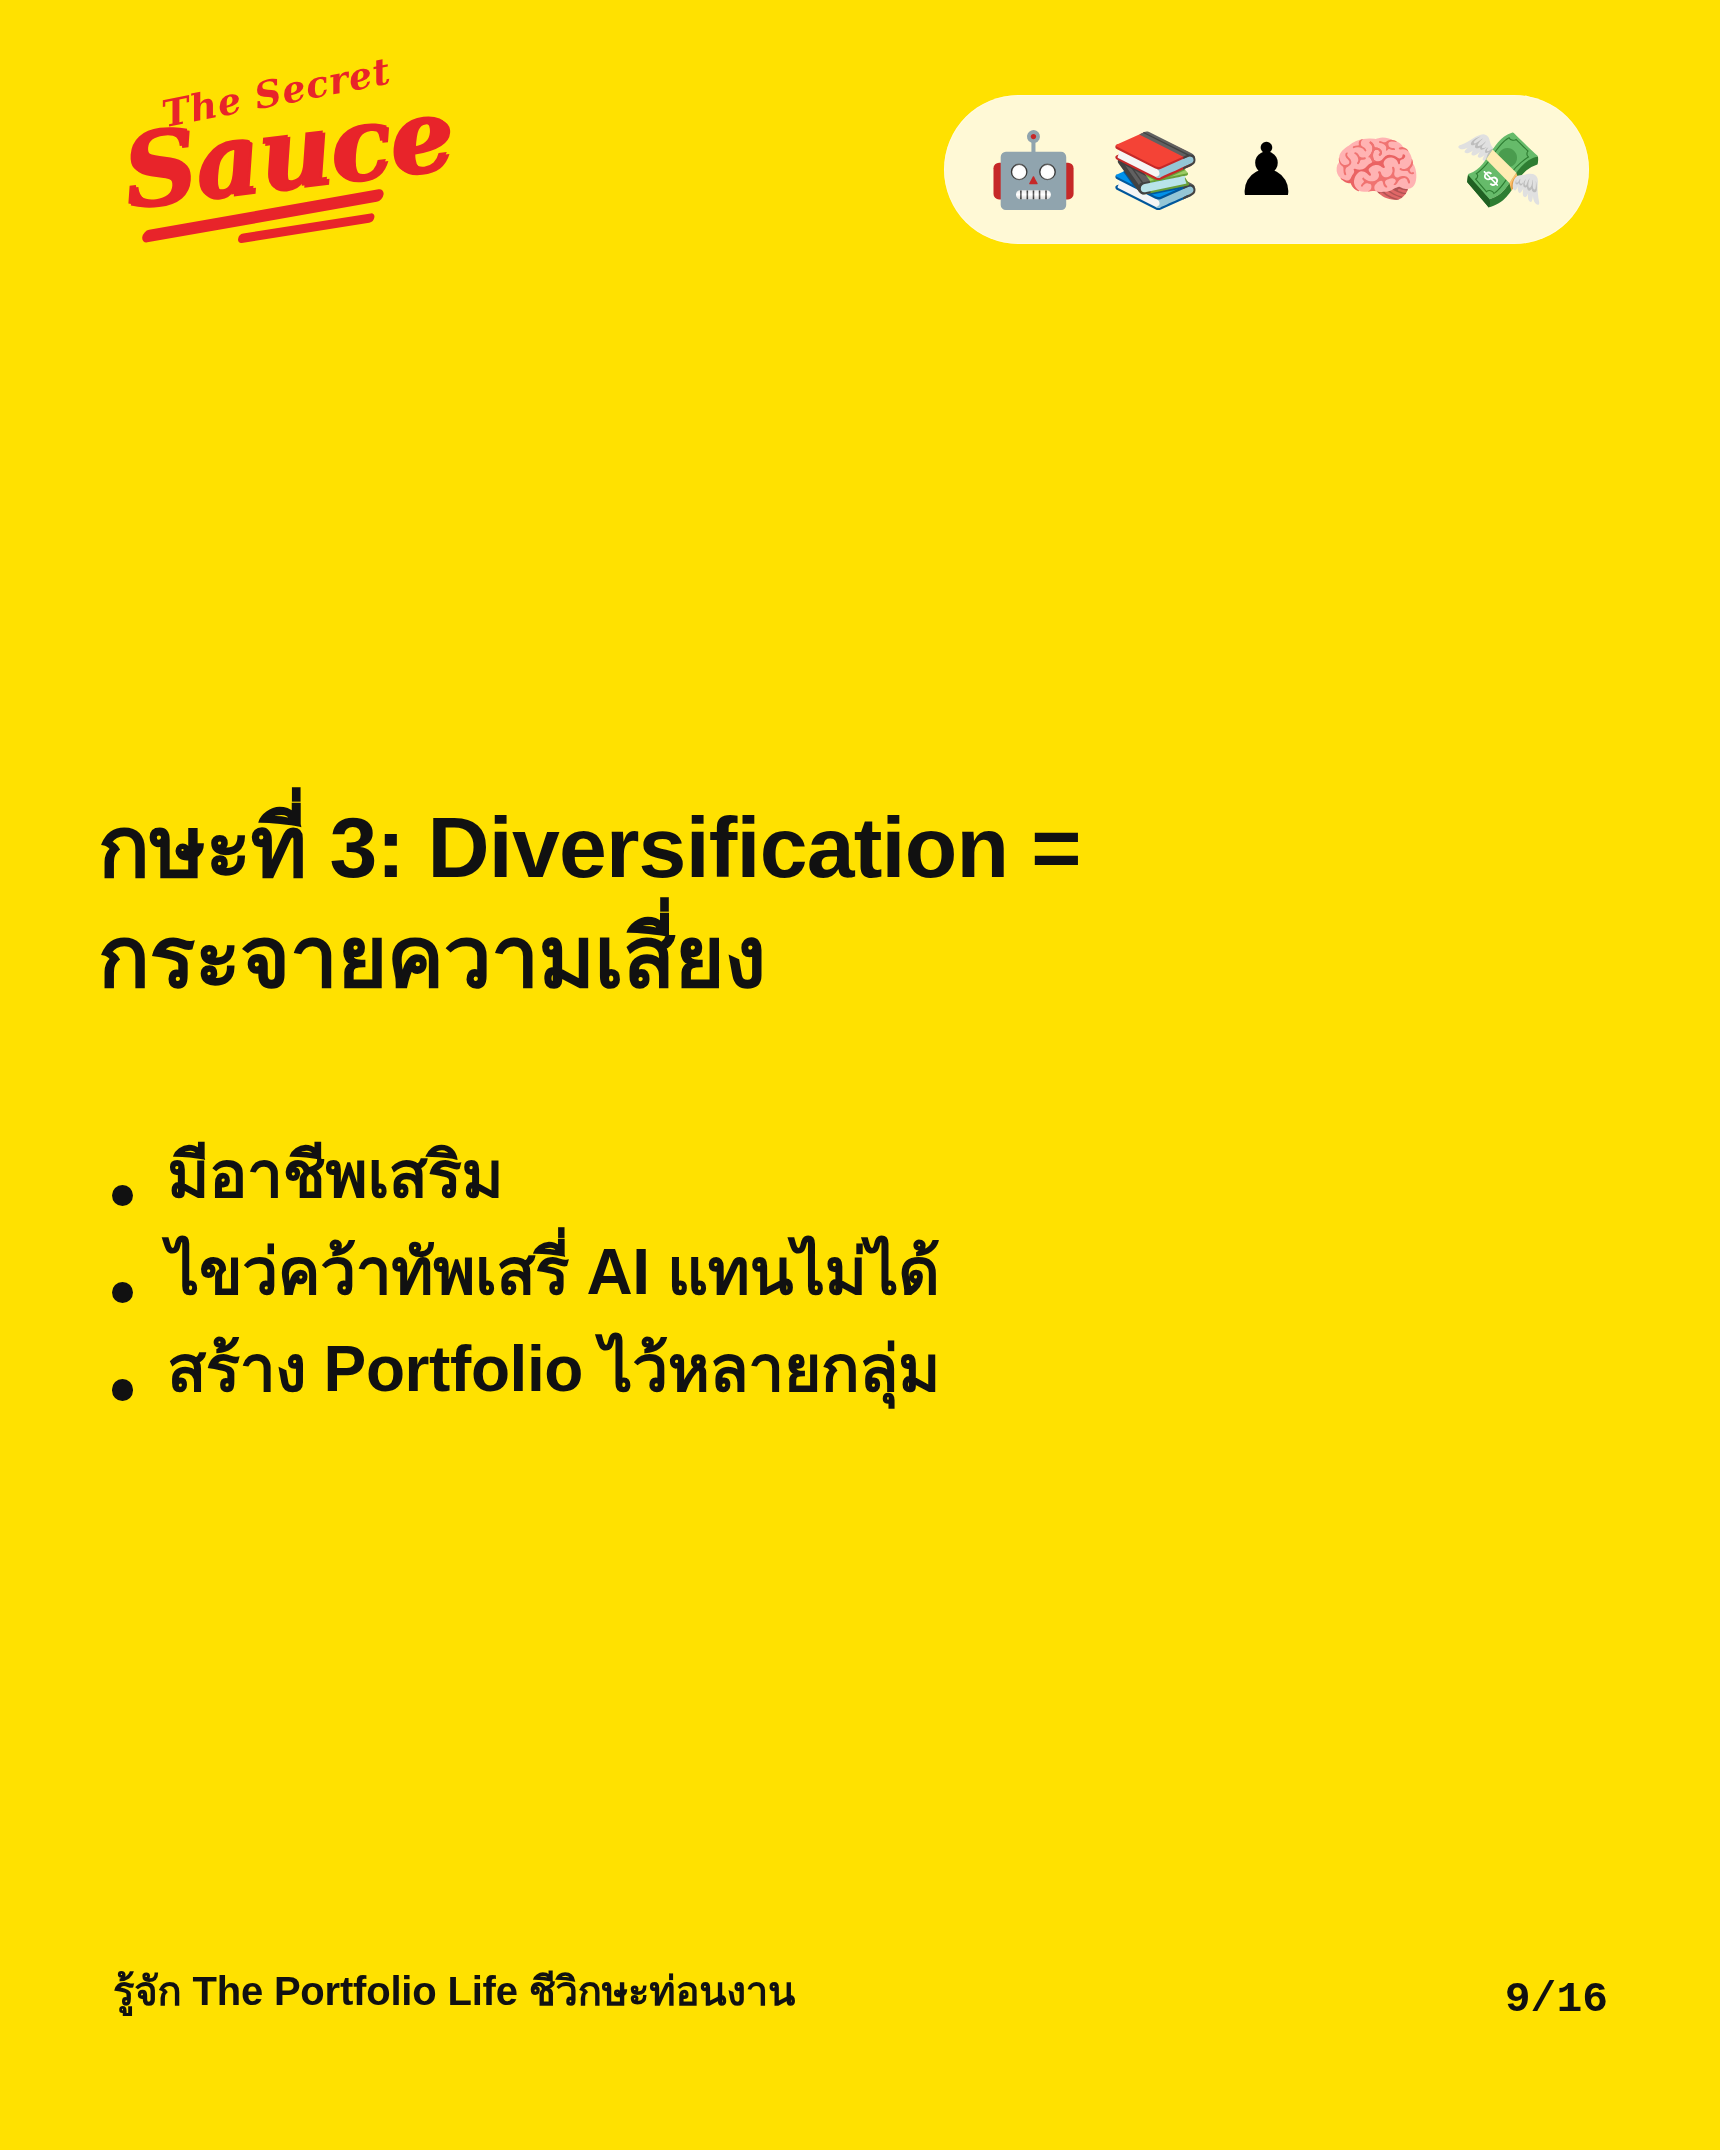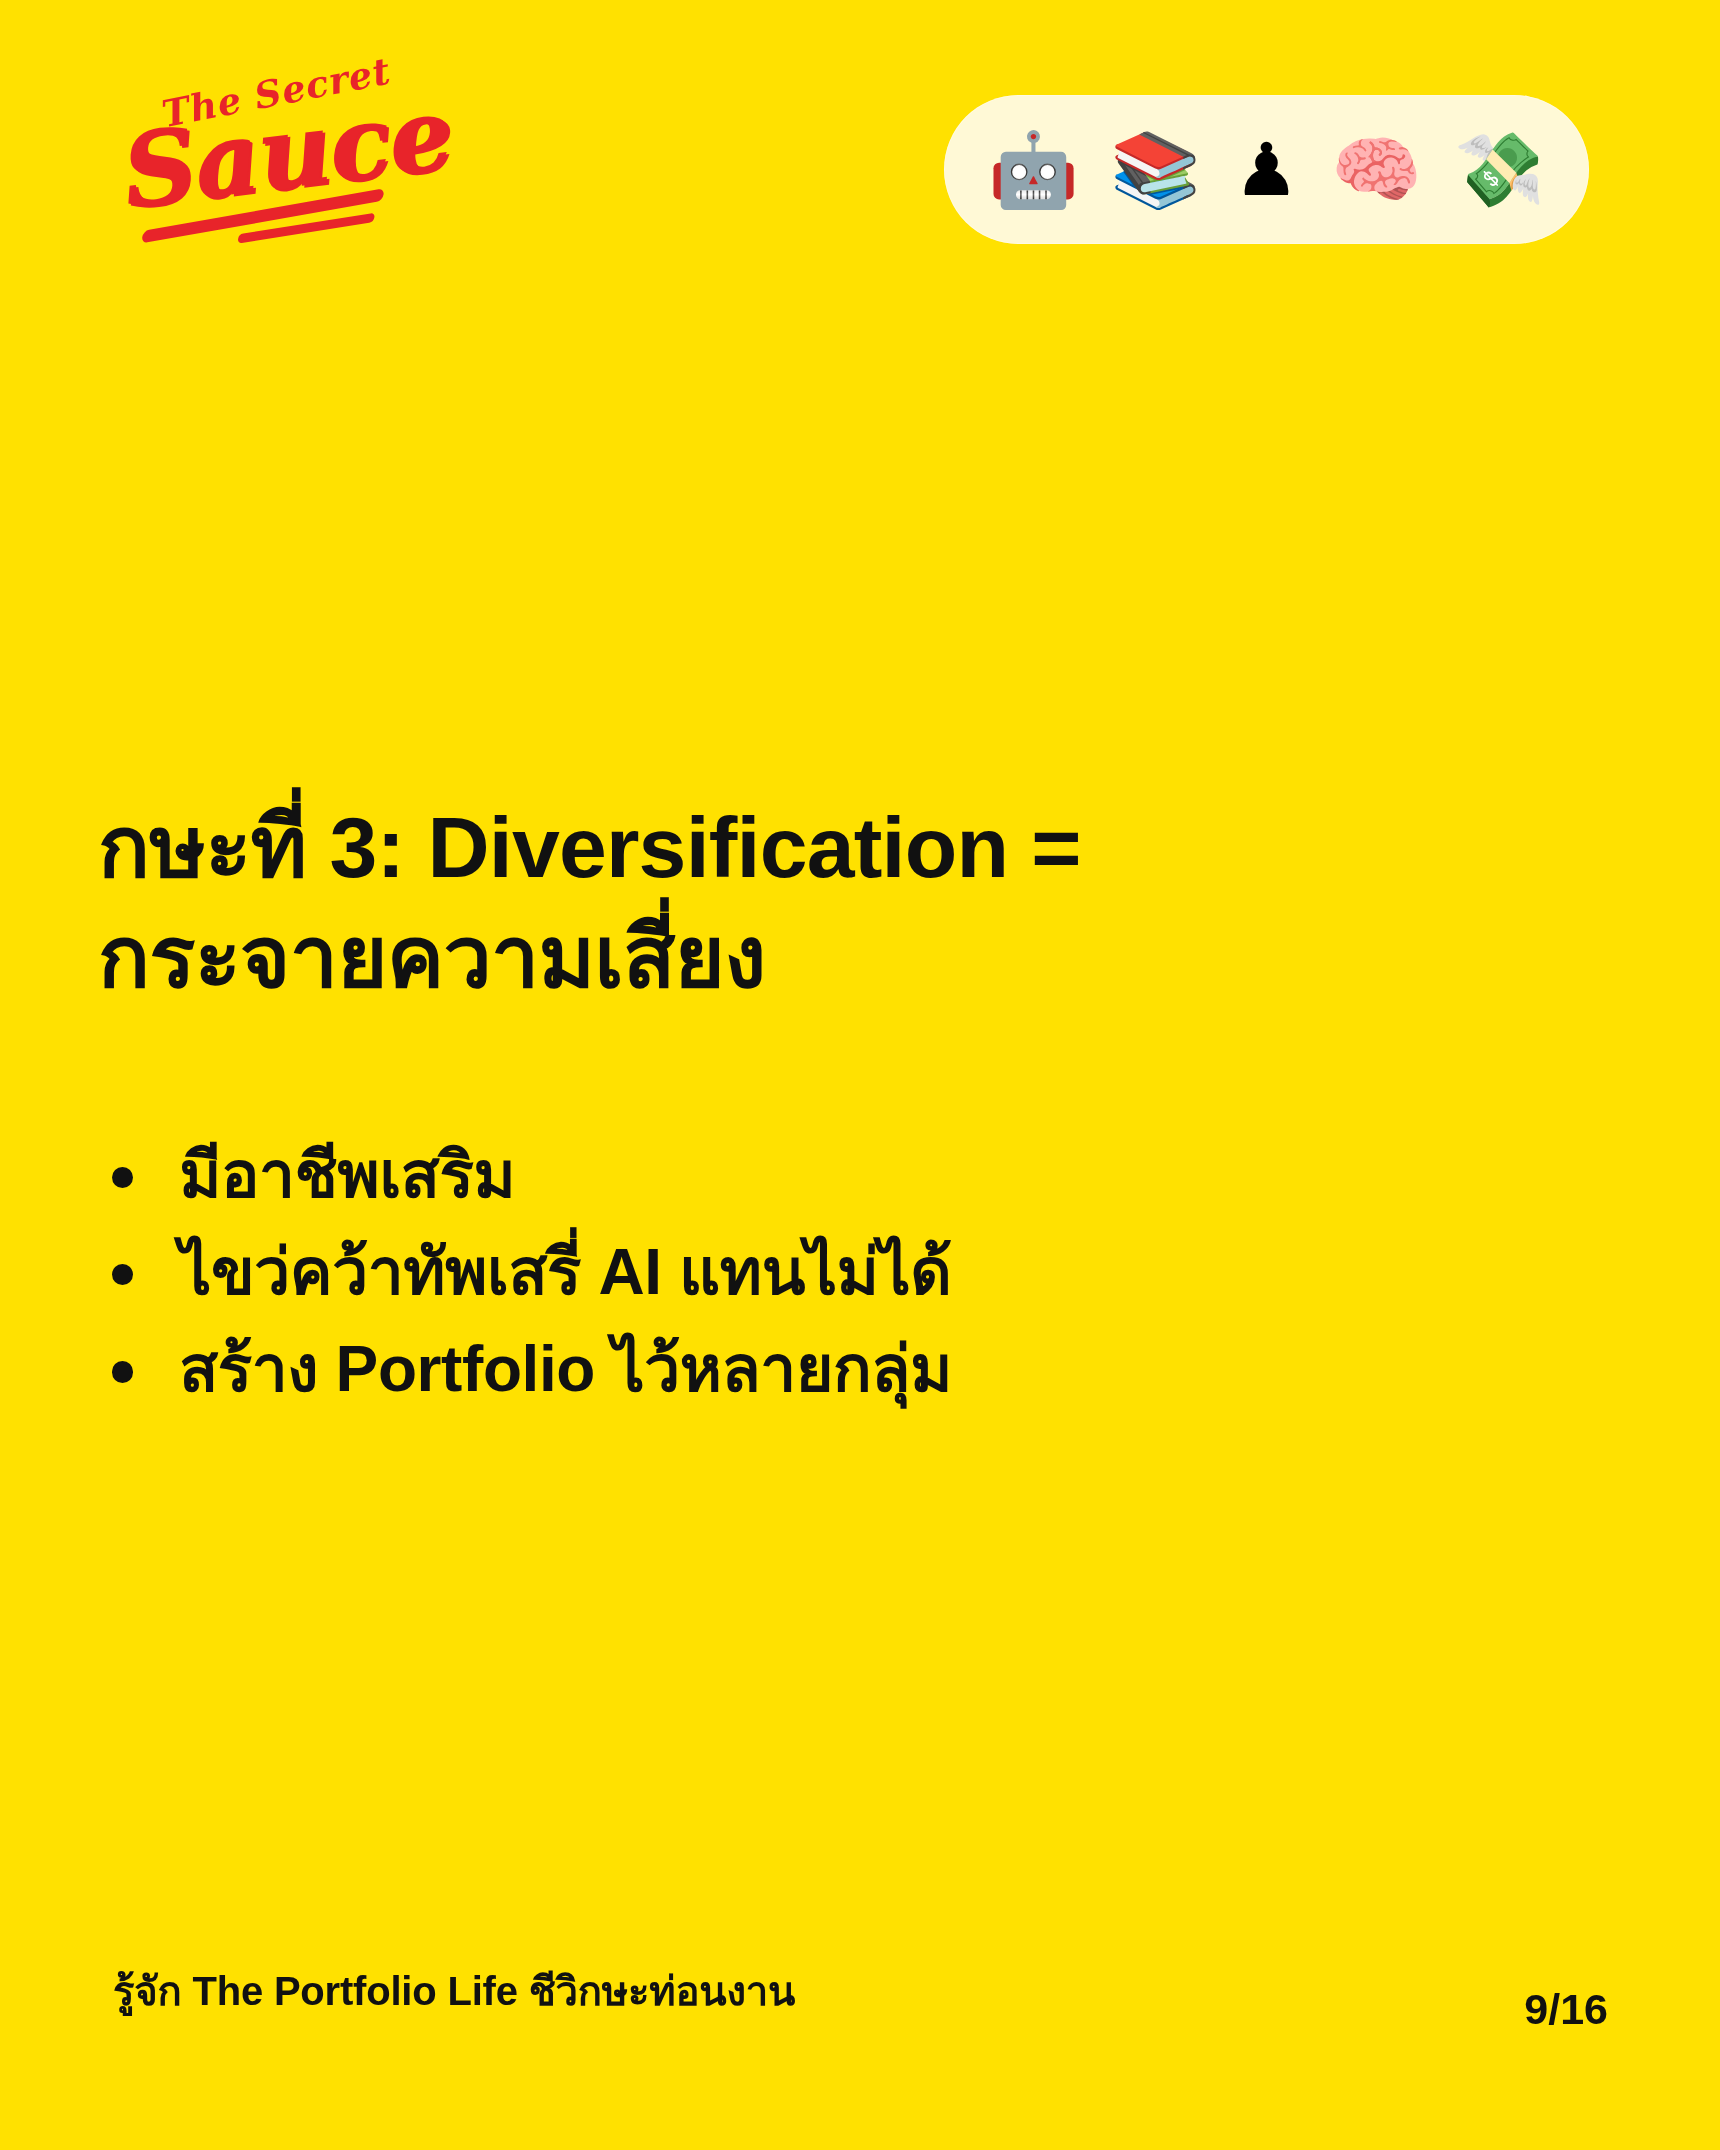--- a/index.html
+++ b/index.html
@@ -115,28 +115,27 @@
     max-width: 1254px;
   }
 
   .bullets {
     margin-top: 115px;
     list-style: none;
     padding: 0;
   }
   .bullets li {
     display: flex;
-    align-items: flex-start;
+    align-items: center;
     font-family: "Liberation Sans", sans-serif;
     font-weight: bold;
     font-size: 64px;
     line-height: 1.52;
     color: #111111;
     letter-spacing: -0.4px;
-    gap: 12px;
   }
   .bullets li .dot {
     flex: 0 0 auto;
     width: 21.4px;
     height: 21.4px;
     border-radius: 50%;
     background: #111111;
     margin: 40px 34px 0 13.8px;
   }
 
@@ -154,22 +153,22 @@
     bottom: 128px;
     font-family: "Liberation Sans", sans-serif;
     font-weight: bold;
     font-size: 40px;
     color: #111111;
     letter-spacing: -0.2px;
   }
   .footer-page {
     position: absolute;
     right: 113px;
-    bottom: 117px;
-    font-family: Liberation Sans, sans-serif;
+    bottom: 127px;
+    font-family: Liberation Mono, monospace;
     font-weight: bold;
     font-size: 43px;
     color: #111111;
     margin-left: 8px;
   }
 </style>
 </head>
 <body>
 
 <div class="header">

